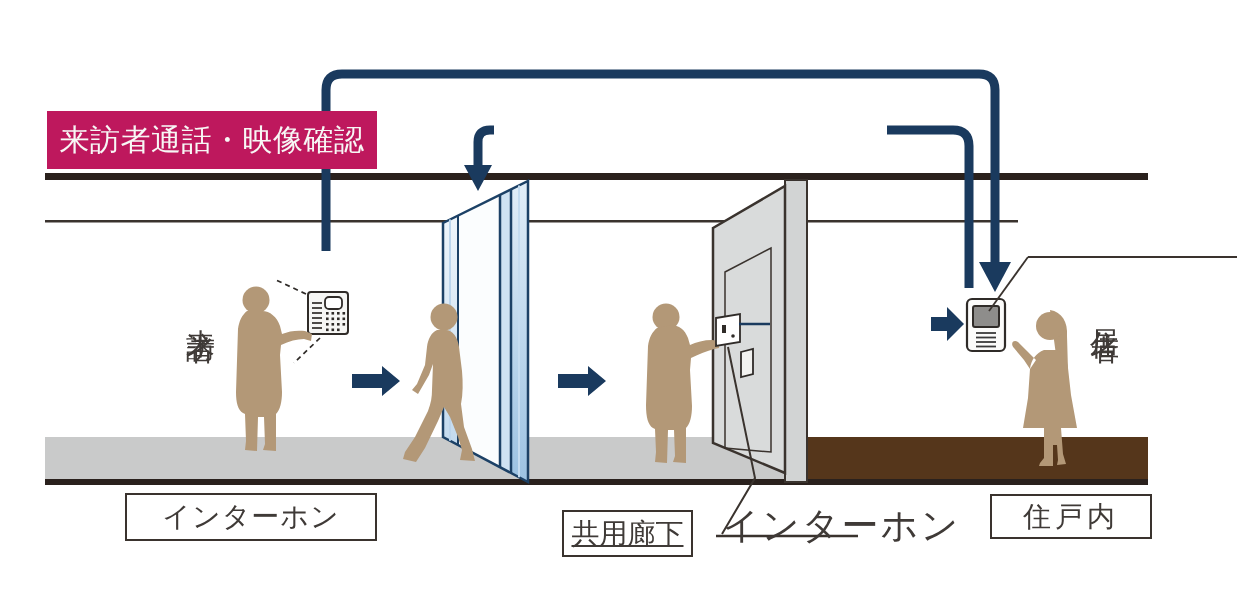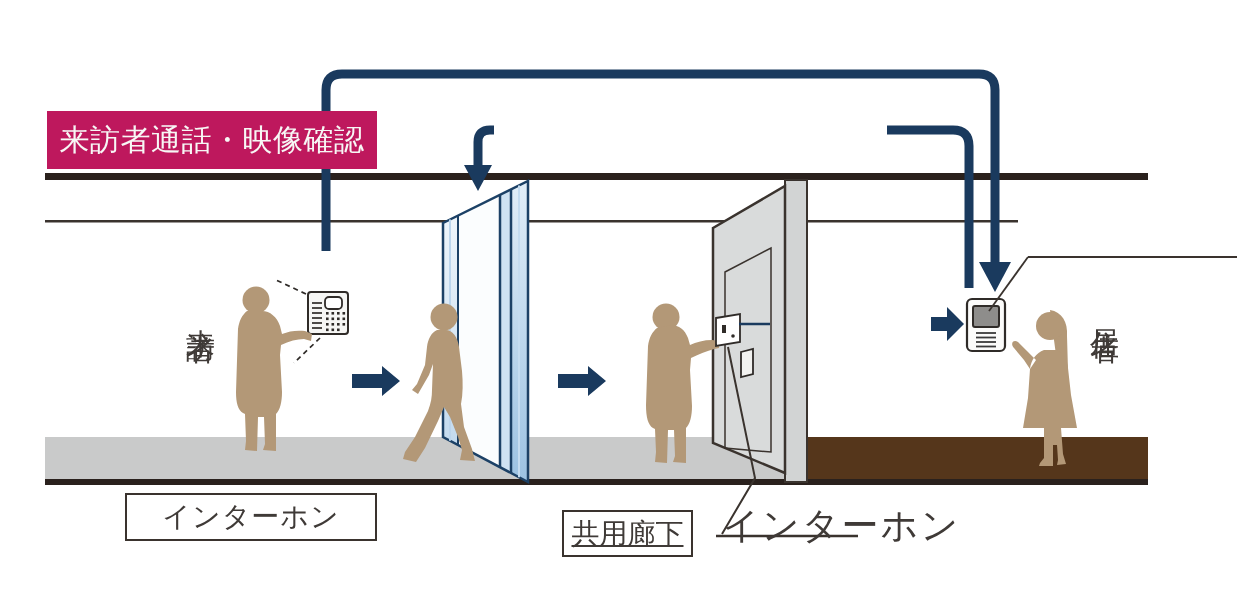--- a/index.html
+++ b/index.html
@@ -207,14 +207,15 @@
 
   <div class="banner banner1">来訪者通話・映像確認</div>
 
   <div class="vtext v-visitor">来訪者</div>
   <div class="vtext v-resident">居住者</div>
 
   <div class="plain-label lb-intercom">インターホン</div>
 
   <div class="zone-box zb-entrance">インターホン</div>
   <div class="zone-box zb-corridor">共用廊下</div>
+  <div class="zone-box zb-unit">住戸内</div>
 
 </div>
 
 </body></html>

